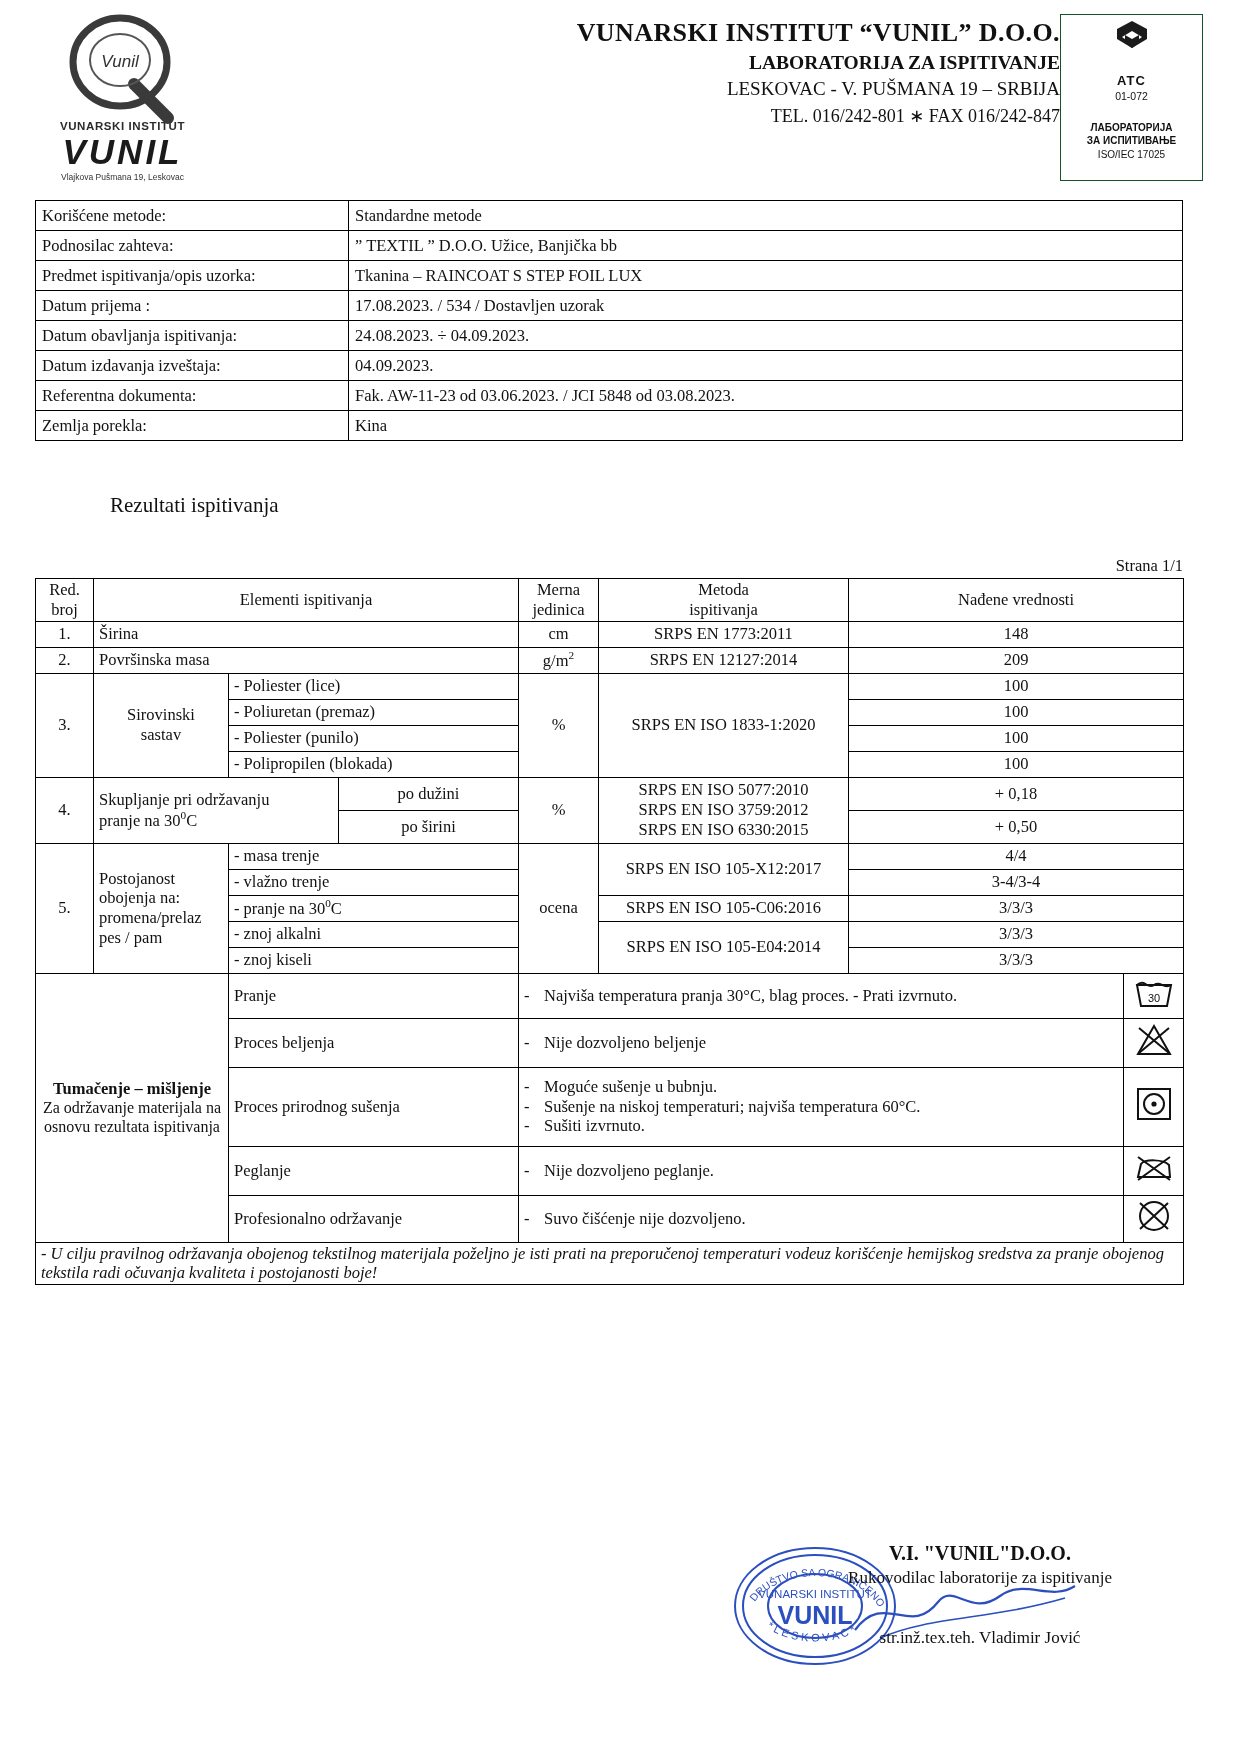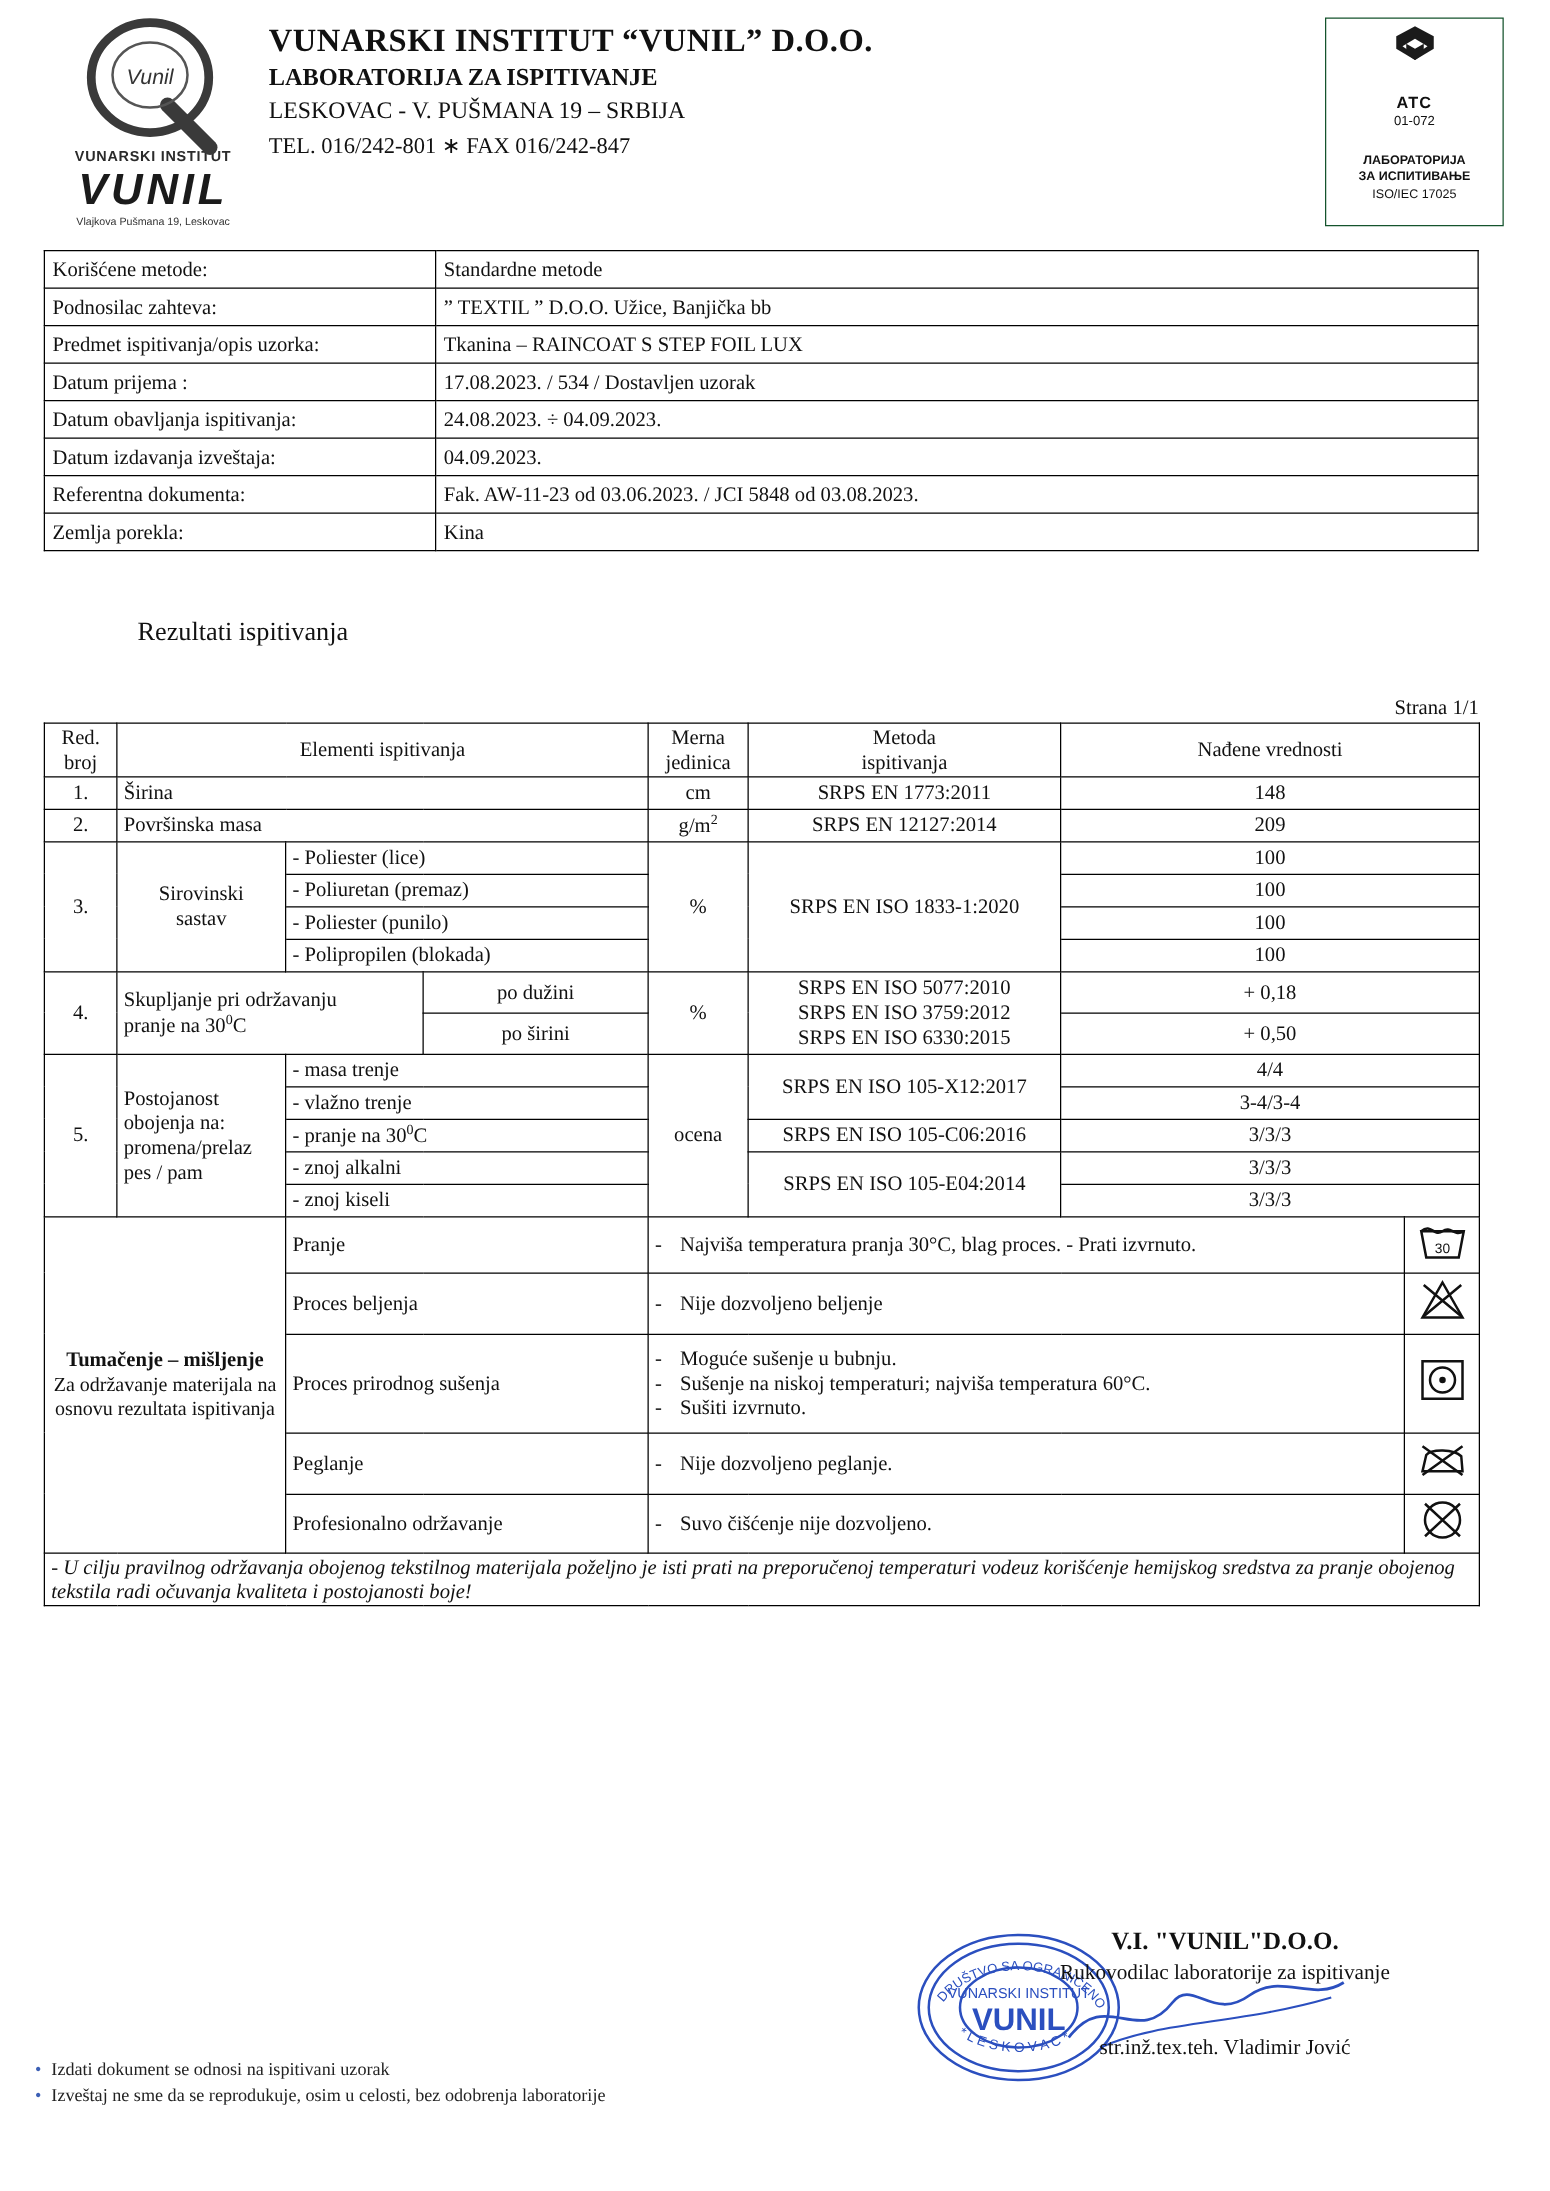--- a/index.html
+++ b/index.html
@@ -64,21 +64,21 @@
     font-style: italic;
   }
   .logo-addr {
     font-family: "Liberation Sans", sans-serif;
     font-size: 8.5px;
     color: #333;
     margin-top: 3px;
   }
   .title-block {
     flex: 1 1 auto;
-    text-align: left;
+    text-align: right;
     padding-top: 8px;
   }
   .t-line1 {
     font-size: 26px;
     font-weight: bold;
     letter-spacing: 0.4px;
   }
   .t-line2 {
     font-size: 19.5px;
     font-weight: bold;
@@ -570,19 +570,15 @@
       </svg>
     </div>
 
     <div class="sig-text">
       <div class="sig-l1">V.I. "VUNIL"D.O.O.</div>
       <div class="sig-l2">Rukovodilac laboratorije za ispitivanje</div>
       <div class="sig-l3">str.inž.tex.teh. Vladimir Jović</div>
     </div>
   </div>
 
-  <div class="footnotes">
-    <div><span class="bullet">•</span><span>Izdati dokument se odnosi na ispitivani uzorak</span></div>
-    <div><span class="bullet">•</span><span>Izveštaj ne sme da se reprodukuje, osim u celosti, bez odobrenja laboratorije</span></div>
-  </div>
   <div class="doccode">DI782.02</div>
 
 </div>
 
 </body></html>

